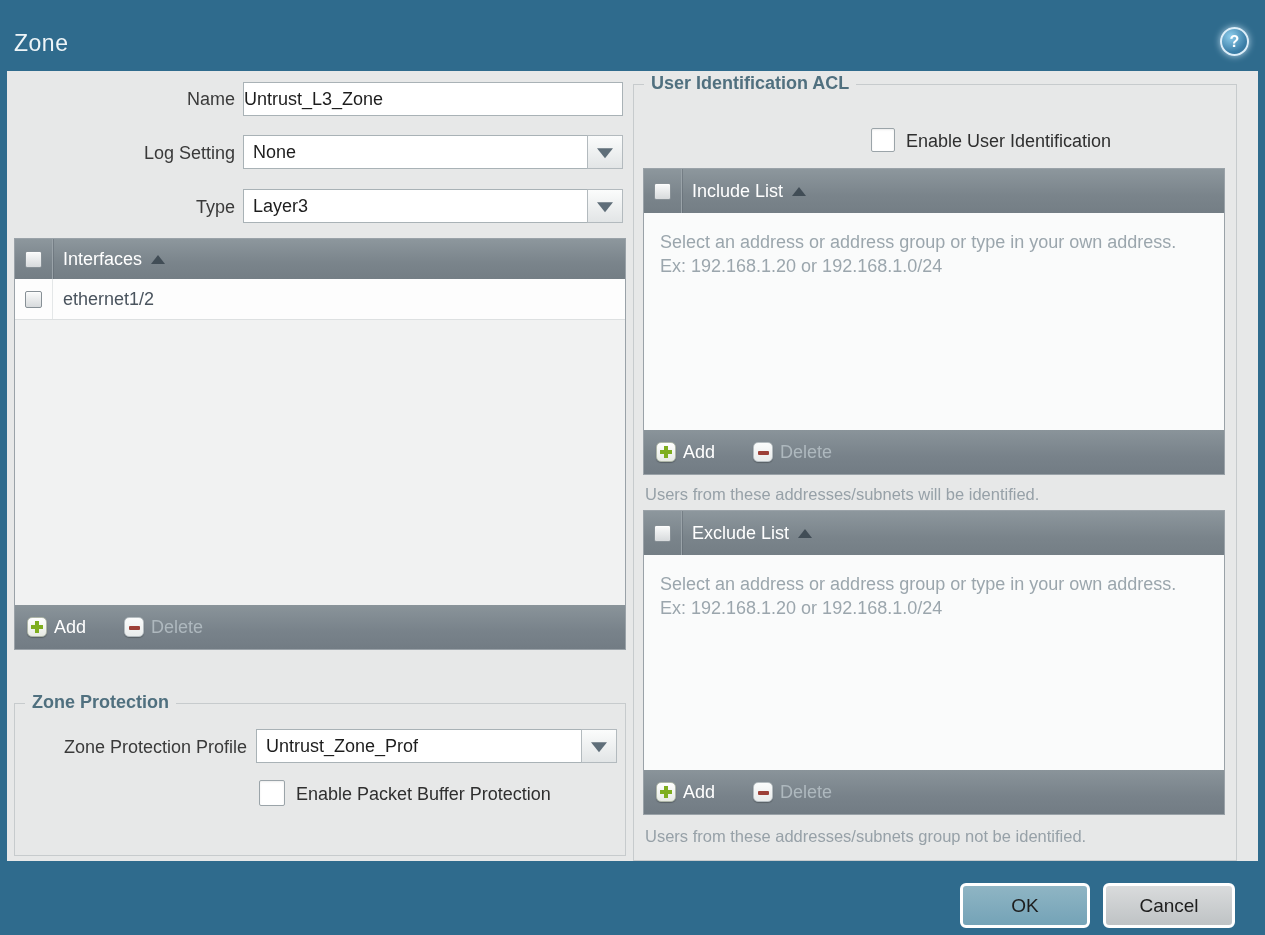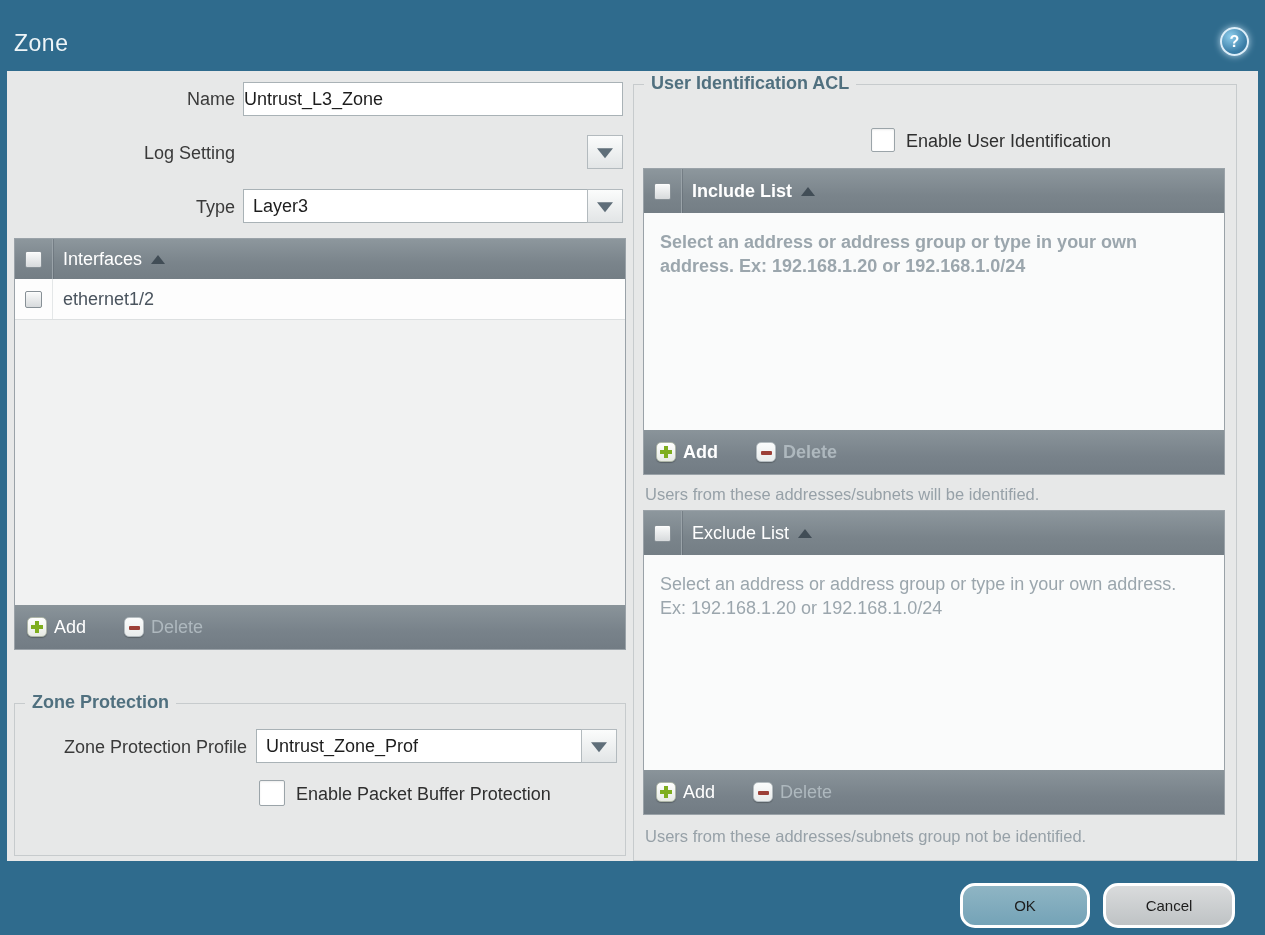--- a/index.html
+++ b/index.html
@@ -66,41 +66,42 @@
   .gbtn.disabled { cursor:default; }
 
   .placeholder-text { font-size:18px; color:#9ba6ad; line-height:1.35; padding:17px 14px 0 16px; max-width:575px; }
   .note-text { position:absolute; font-size:16.5px; color:#97a1a8; }
 
   
   .fset { position:absolute; border:1px solid #c7cbcd; }
   .fset-legend { position:absolute; top:-12px; left:10px; background:#e7e8e8; padding:0 7px; font-size:18px; font-weight:bold; color:#50707f; }
 
   
-  .btn { position:absolute; height:45px; border-radius:15px; border:3px solid #ffffff; font-size:15px; color:#1d1d1d;
+  .btn { position:absolute; height:45px; border-radius:6px; border:3px solid #ffffff; font-size:19px; color:#1d1d1d;
       text-align:center; cursor:pointer; font-family:"Liberation Sans",sans-serif; }
   .btn-ok { left:960px; top:867px; width:130px; background:linear-gradient(180deg,#8fb5c4 0%,#74a3b7 100%); }
   .btn-cancel { left:1103px; top:867px; width:132px; background:linear-gradient(180deg,#d9dbdc 0%,#bfc3c5 100%); }
 </style>
 </head>
 <body>
 
 <div class="dialog">
 
   <div class="titlebar">
     <div class="title-text">Zone</div>
     <div class="help-icon">?</div>
   </div>
 
   <div class="panel"></div>
 
   <div class="fld-label" style="left:30px; top:73px; width:205px;">Name</div>
   <input class="text-input" style="left: 243px; top: 66px; width: 380px;" value="Untrust_L3_Zone">
 
   <div class="fld-label" style="left:30px; top:127px; width:205px;">Log Setting</div>
+  <div class="combo-value" style="left:243px; top:119px; width:345px;">None</div>
   <div class="combo-btn" style="left:587px; top:119px;">
       <span class="tri"></span>
     </div>
 
   <div class="fld-label" style="left:30px; top:181px; width:205px;">Type</div>
   <div class="combo-value" style="left:243px; top:173px; width:345px;">Layer3</div>
   <div class="combo-btn" style="left:587px; top:173px;">
       <span class="tri"></span>
     </div>
 
@@ -145,21 +146,21 @@
   <span class="checkbox cb-26" style="position:absolute; left:259px; top:764px;"></span>
   <div class="chk-label" style="position:absolute; left:296px; top:768px;">Enable Packet Buffer Protection</div>
 
   <div class="fset" style="left:633px; top:68px; width:604px; height:777px;">
     <div class="fset-legend">User Identification ACL</div>
   </div>
 
   <span class="checkbox cb-24" style="position:absolute; left:871px; top:112px;"></span>
   <div class="chk-label" style="position:absolute; left:906px; top:115px;">Enable User Identification</div>
 
-  <div class="grid" style="left:643px; top:152px; width:582px;font-weight:bold;">
+  <div class="grid" style="left:643px; top:152px; width:582px;">
     <div class="grid-header" style="height:44px;">
       <div class="cbcell">
           <span class="cb-grid"></span>
         </div>
       <div class="htitle">
         <span>Include List</span>
         <span class="sort-tri"></span>
       </div>
     </div>
     <div class="grid-body lightbody" style="height:217px;">

